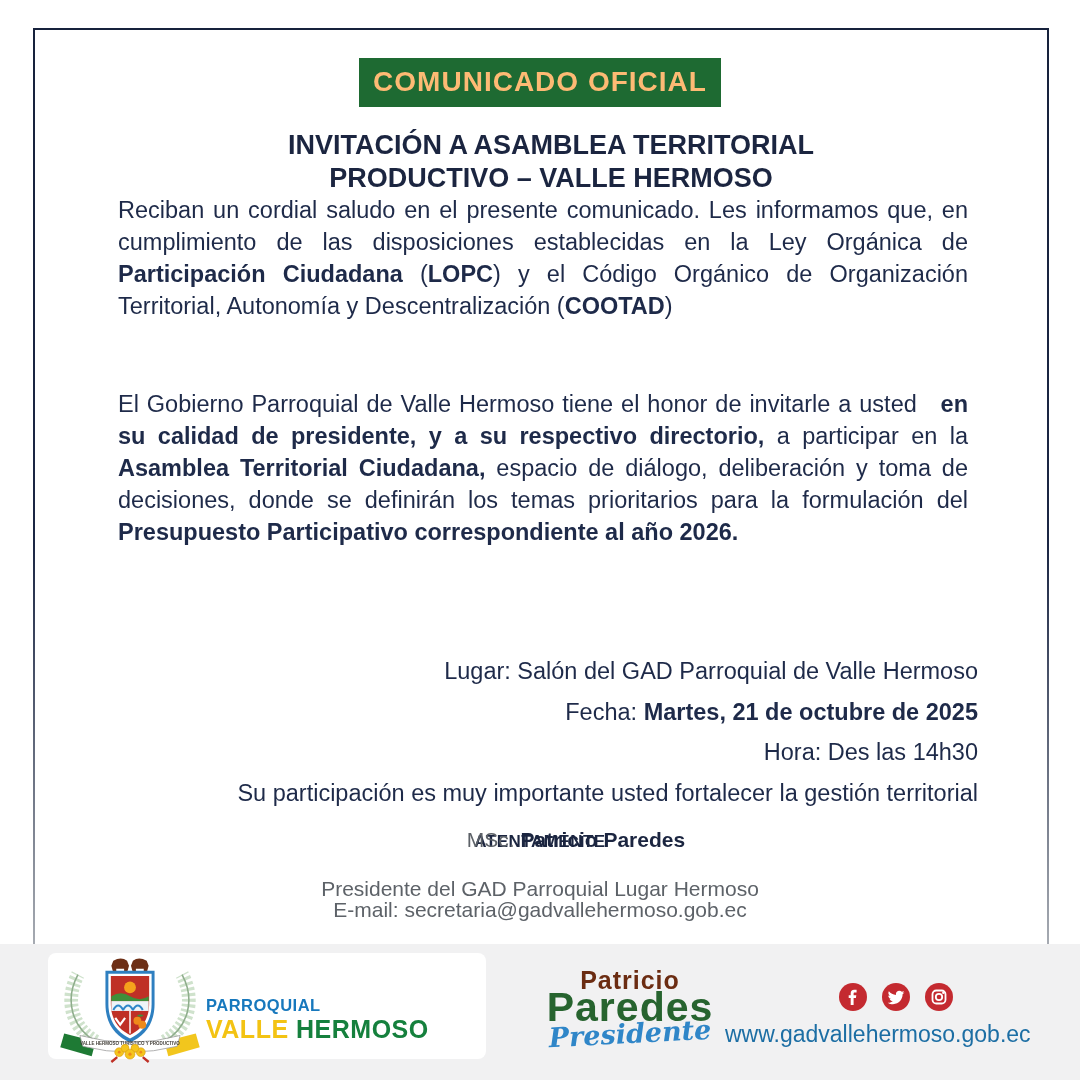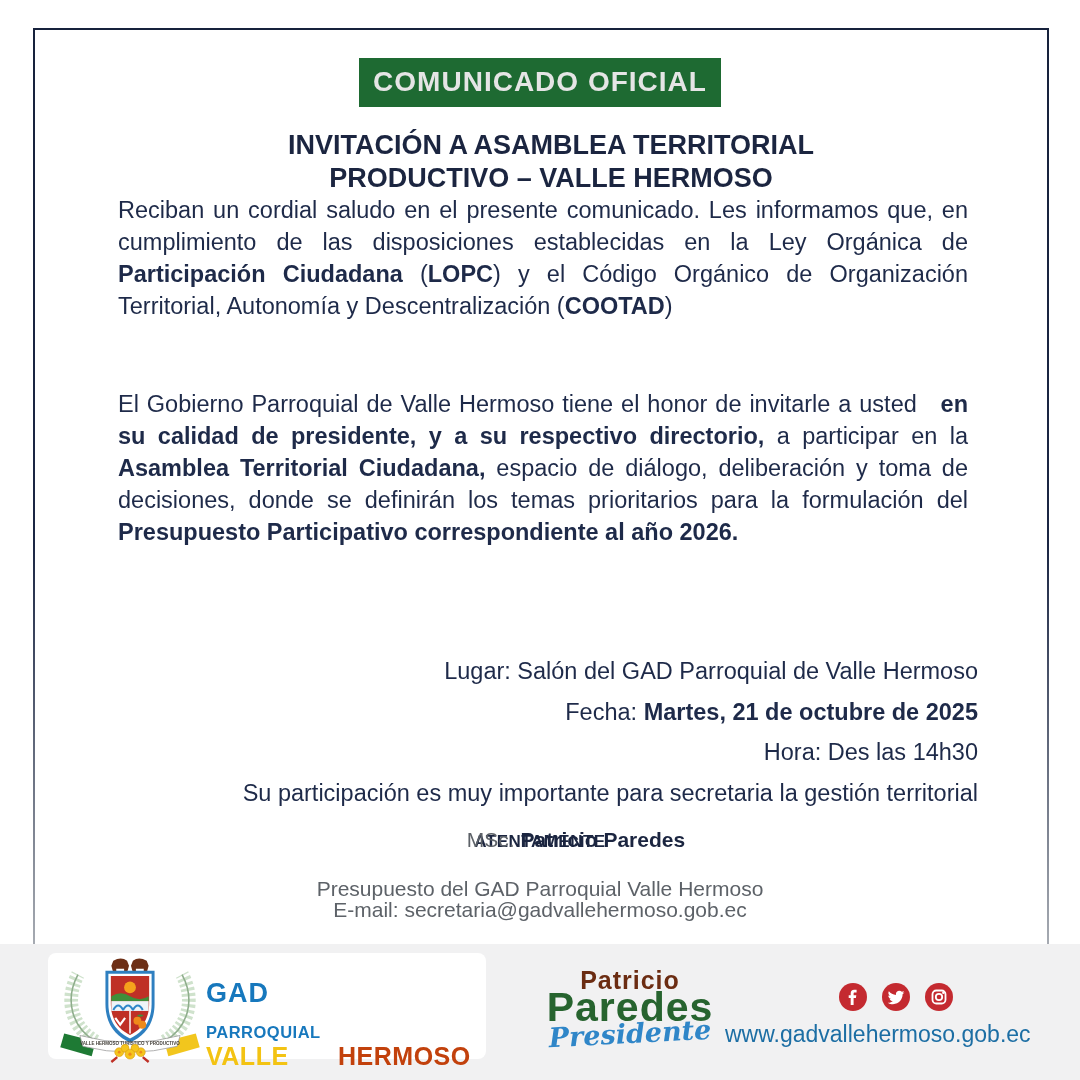--- a/index.html
+++ b/index.html
@@ -8,21 +8,21 @@
     position:relative; width:1080px; height:1080px; background:#ffffff;
     font-family:"Liberation Sans", sans-serif; overflow:hidden;
   }
   .card-border {
     position:absolute; left:33px; top:28px; width:1016px; height:940px;
     border:2px solid; border-image:linear-gradient(to bottom,#17223c 0%,#1b2644 55%,#aeb2b8 100%) 1;
     z-index:1;
   }
   .banner-wrap { position:absolute; top:58px; left:0; width:100%; text-align:center; z-index:2; }
   .banner {
-    display:inline-block; background:#1e6a32; color:#e5e5e5;
+    display:inline-block; background:#1e6a32; color:#fdba74;
     font-weight:bold; font-size:28px; letter-spacing:1px; padding:8px 14px 9px;
   }
   .heading {
     position:absolute; top:129px; left:0; width:100%; text-align:center;
     font-weight:bold; font-size:27px; line-height:33px; color:#1b2540; z-index:2;padding-left:22px;
   }
   .para {
     position:absolute; left:118px; width:850px; font-size:23.5px; line-height:32px;
     text-align:justify; color:#1e2a49; z-index:2;
   }
@@ -50,21 +50,21 @@
   .logo-panel {
     position:absolute; left:48px; top:9px; width:438px; height:106px;
     background:#ffffff; border-radius:8px;
   }
   .crest { position:absolute; left:8px; top:0px; }
   .logo-text { position:absolute; left:158px; top:27px; line-height:1; white-space:nowrap; }
   .logo-l1 { font-size:27px; font-weight:bold; color:#1778bd; letter-spacing:1px; }
   .logo-l2 { font-size:16.5px; font-weight:bold; color:#1778bd; letter-spacing:0.5px; margin-top:17px; }
   .logo-l3 { font-size:25px; font-weight:bold; letter-spacing:0.5px; margin-top:3px; }
   .logo-yellow { color:#f3c313; }
-  .logo-green { color:#c2410c;margin-left:42px; }
+  .logo-green { color:#15803d; }
 
   .campaign { position:absolute; left:535px; top:24px; width:190px; text-align:center; line-height:1; }
   .c-first { font-size:25px; font-weight:bold; color:#6b2c12; letter-spacing:1px; }
   .c-last  { font-size:41px; font-weight:bold; color:#27642f; letter-spacing:1px; margin-top:-6px; }
   .c-title {
     font-family:"DejaVu Serif", serif; font-style:italic; font-weight:bold;
     font-size:27px; color:#2f86c8; margin-top:-8px; transform:rotate(-3deg);
   }
   .socials { position:absolute; left:839px; top:39px; display:flex; gap:15px; }
   .social { width:28px; height:28px; border-radius:50%; background:#c42a30; display:flex; align-items:center; justify-content:center; }
@@ -88,26 +88,26 @@
     <div>PRODUCTIVO – VALLE HERMOSO</div>
   </div>
 
   <div class="para p1"><span>Reciban un cordial saludo en el presente comunicado. Les informamos que, en cumplimiento de las disposiciones establecidas en la Ley Orgánica de </span><span class="b">Participación Ciudadana</span><span> (</span><span class="b">LOPC</span><span>) y el Código Orgánico de Organización Territorial, Autonomía y Descentralización (</span><span class="b">COOTAD</span><span>)</span></div>
   <div class="para p2"><span>El Gobierno Parroquial de Valle Hermoso tiene el honor de invitarle a usted &nbsp; </span><span class="b">en su calidad de presidente, y a su respectivo directorio,</span><span> a participar en la </span><span class="b">Asamblea Territorial Ciudadana,</span><span> espacio de diálogo, deliberación y toma de decisiones, donde se definirán los temas prioritarios para la formulación del </span><span class="b">Presupuesto Participativo correspondiente al año 2026.</span></div>
 
   <div class="details">
     <div><span>Lugar: Salón del GAD Parroquial de Valle Hermoso</span></div>
     <div><span>Fecha: </span><span class="b">Martes, 21 de octubre de 2025</span></div>
     <div><span>Hora: Des las 14h30</span></div>
-    <div><span>Su participación es muy importante para secretaria la gestión territorial</span></div>
+    <div><span>Su participación es muy importante usted fortalecer la gestión territorial</span></div>
   </div>
 
   <div class="atentamente">ATENTAMENTE</div>
   <div class="sig sig-name"><span>MSc. </span><span class="name">Patricio Paredes</span></div>
-  <div class="sig sig-role">Presupuesto del GAD Parroquial Valle Hermoso</div>
+  <div class="sig sig-role">Presidente del GAD Parroquial Lugar Hermoso</div>
   <div class="sig sig-email">E-mail: secretaria@gadvallehermoso.gob.ec</div>
 
   <div class="footer">
     <div class="logo-panel">
       <svg class="crest" width="148" height="110" viewBox="0 0 150 112">
 
         <path d="M40,90 C16,76 8,48 22,22" fill="none" stroke="#cfe2cc" stroke-width="14" stroke-dasharray="3 2.5"></path>
         <path d="M40,90 C16,76 8,48 22,22" fill="none" stroke="#8fae8c" stroke-width="1.6"></path>
         <path d="M110,90 C134,76 142,48 128,22" fill="none" stroke="#cfe2cc" stroke-width="14" stroke-dasharray="3 2.5"></path>
         <path d="M110,90 C134,76 142,48 128,22" fill="none" stroke="#8fae8c" stroke-width="1.6"></path>
@@ -142,21 +142,20 @@
           <circle cx="70" cy="97" r="4" fill="#f5c51d"></circle>
           <circle cx="80" cy="97" r="4" fill="#f5c51d"></circle>
           <circle cx="75" cy="103" r="5" fill="#f5c51d"></circle>
         </g>
         <circle cx="75" cy="103" r="1.6" fill="#ef8a1a"></circle>
         <circle cx="64" cy="101" r="1.4" fill="#ef8a1a"></circle>
         <circle cx="86" cy="101" r="1.4" fill="#ef8a1a"></circle>
         <path d="M62,106 l-6,5 M88,106 l6,5" stroke="#bf3026" stroke-width="2.4"></path>
       </svg>
       <div class="logo-text">
-        <div class="logo-l1">GAD</div>
         <div class="logo-l2">PARROQUIAL</div>
         <div class="logo-l3"><span class="logo-yellow">VALLE</span><span class="logo-green"> HERMOSO</span></div>
       </div>
     </div>
 
     <div class="campaign">
       <div class="c-first">Patricio</div>
       <div class="c-last">Paredes</div>
       <div class="c-title">Presidente</div>
     </div>

